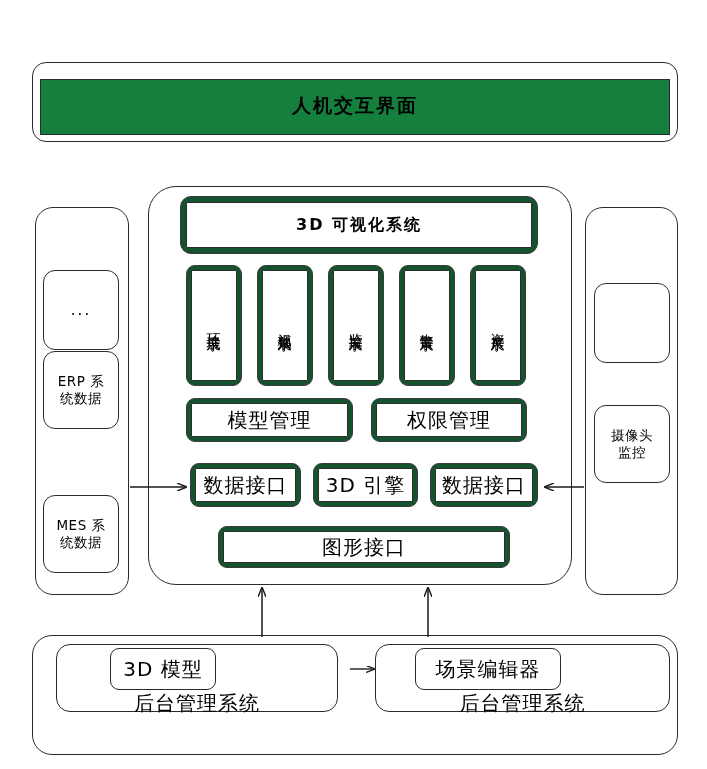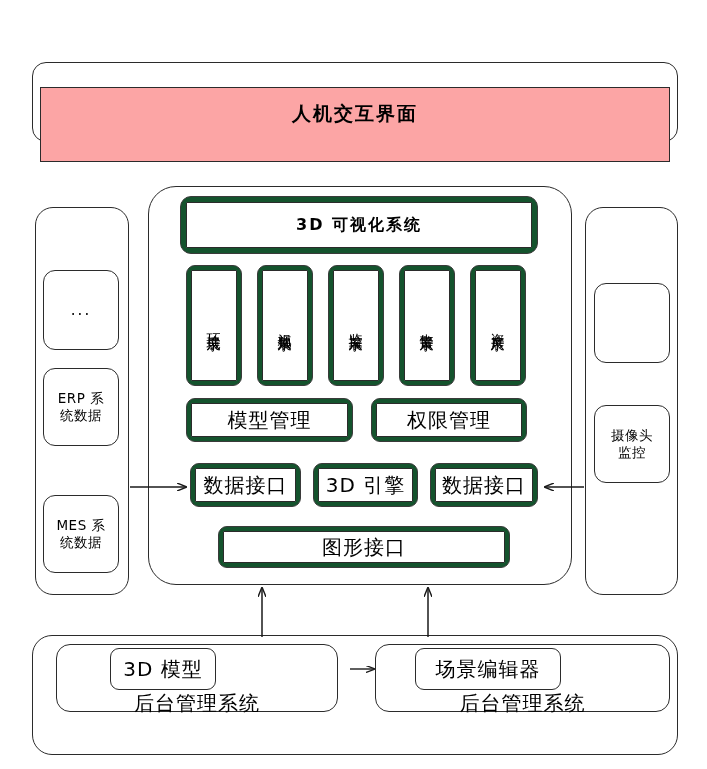--- a/index.html
+++ b/index.html
@@ -80,32 +80,32 @@
   }
 
   svg.ovl { position: absolute; left: 0; top: 0; pointer-events: none; }
 </style>
 </head>
 <body>
 
 <div id="page">
 
   <div class="abs shell" style="left:32px; top:62px; width:646px; height:80px; border-radius:14px;">
-    <div class="abs" style="left:7px; top:24px; width:630px; height:75px; border:1.4px solid #2b2b2b; background:#fca5a5;">
+    <div class="abs" style="left:7px; top:16px; width:630px; height:56px; border:1.4px solid #2b2b2b; background:#15803d;">
       <div class="abs lbl t-title" style="left:0; top:14px; width:100%;">人机交互界面</div>
     </div>
   </div>
 
   <div class="abs shell" style="left:35px; top:207px; width:94px; height:388px; border-radius:18px;"></div>
 
   <div class="abs chip" style="left:43px; top:270px; width:76px; height:80px; border-radius:12px;">
     <span class="lbl t-dots">...</span>
   </div>
 
-  <div class="abs chip" style="left:43px; top:368px; width:76px; height:78px; border-radius:12px;">
+  <div class="abs chip" style="left:43px; top:351px; width:76px; height:78px; border-radius:12px;">
     <span class="lbl t-side">ERP 系
 统数据</span>
   </div>
 
   <div class="abs chip" style="left:43px; top:495px; width:76px; height:78px; border-radius:12px;">
     <span class="lbl t-side">MES 系
 统数据</span>
   </div>
 
   <div class="abs shell" style="left:585px; top:207px; width:93px; height:388px; border-radius:18px;"></div>

